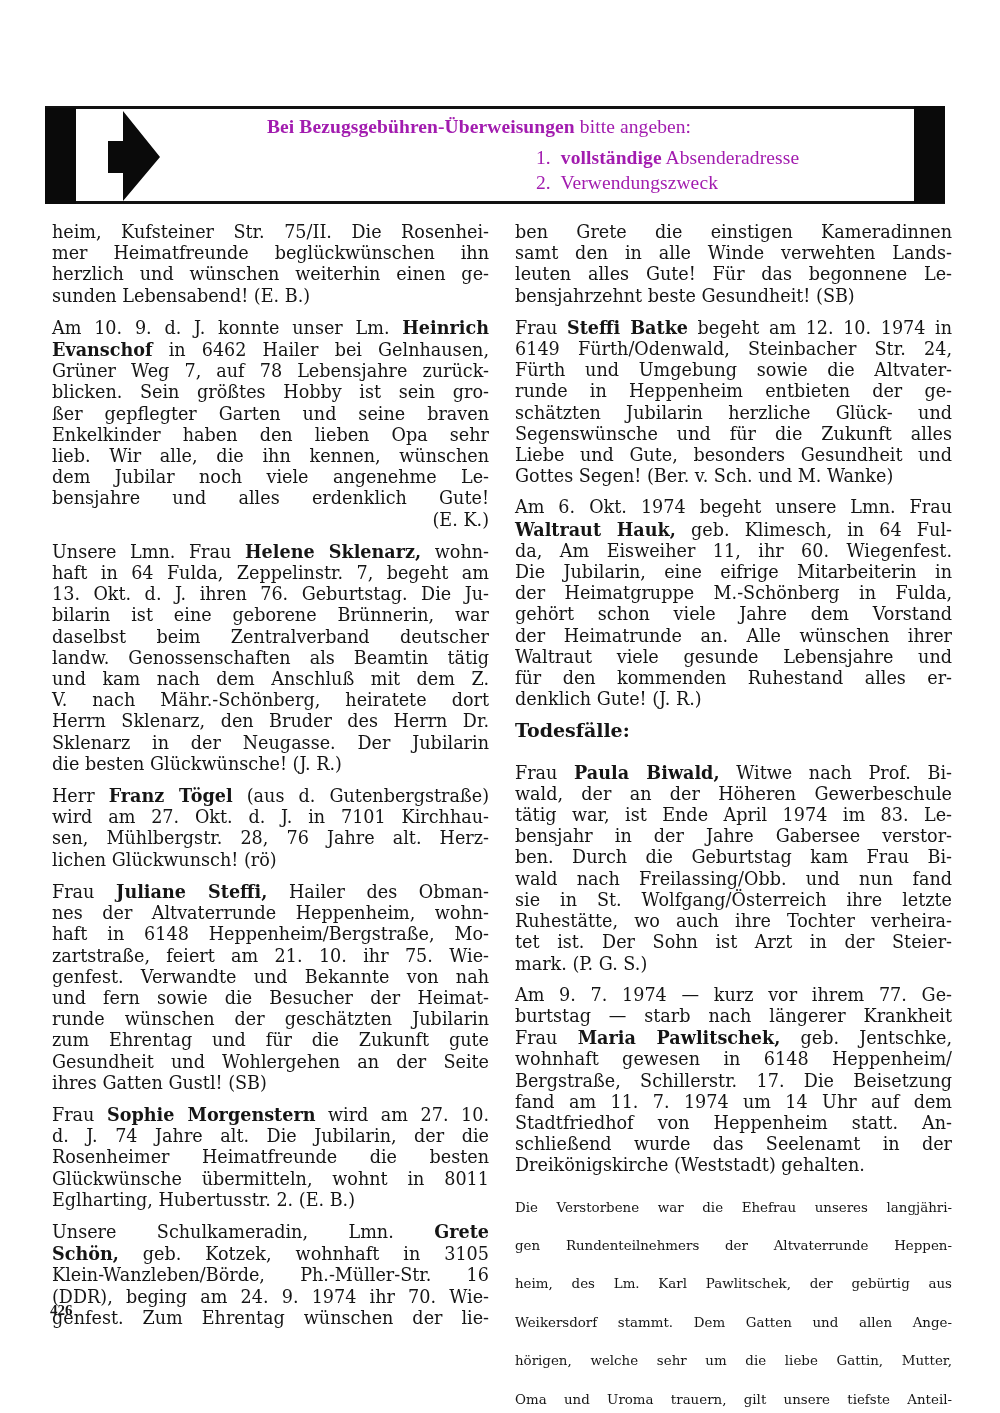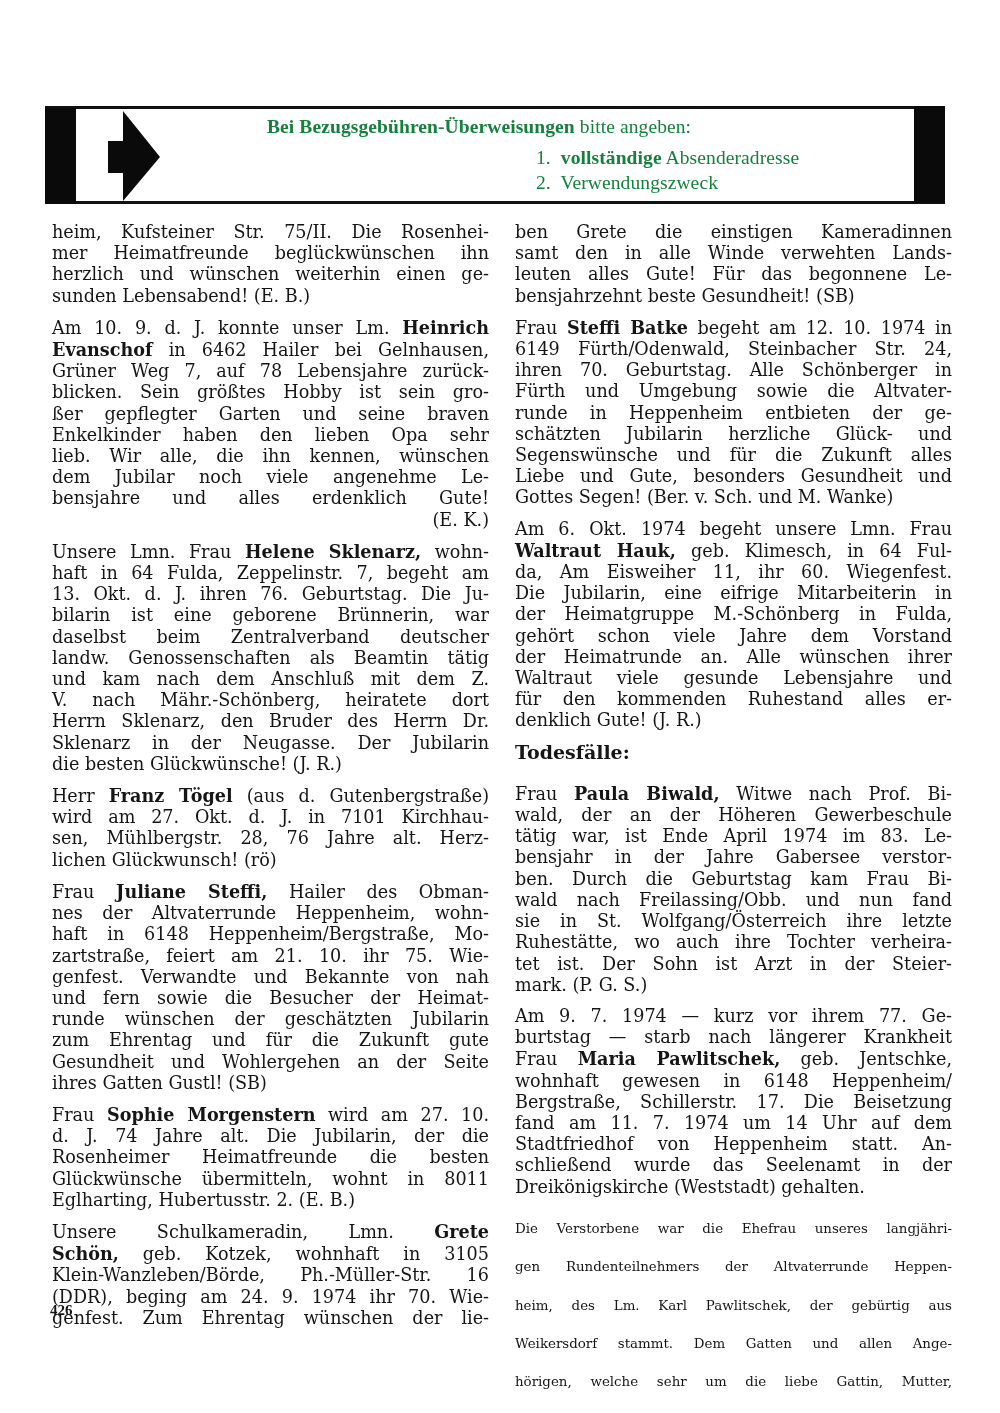--- a/index.html
+++ b/index.html
@@ -3,21 +3,21 @@
 <meta charset="utf-8">
 <style>
   html, body { margin: 0; padding: 0; background: #ffffff; }
   body { width: 1000px; height: 1413px; position: relative; overflow: hidden; color: #151515;
          font-family: "DejaVu Serif", "Liberation Serif", serif; }
   .notice { position: absolute; left: 45px; top: 106px; width: 900px; height: 98px;
             border-top: 3px solid #111; border-bottom: 3px solid #111; box-sizing: border-box; }
   .bar-left { position: absolute; left: 0; top: -1px; width: 31px; height: 96px; background: #0a0a0a; }
   .bar-right { position: absolute; right: 0; top: -3px; width: 31px; height: 97px; background: #0a0a0a; }
   .arrow { position: absolute; left: 63px; top: 2px; width: 52px; height: 90px; }
-  .notice-text { position: absolute; font-family: "Liberation Serif", serif; font-size: 19.5px; color: #15803d;
+  .notice-text { position: absolute; font-family: "Liberation Serif", serif; font-size: 19.5px; color: #a21caf;
                  white-space: nowrap; letter-spacing: 0.1px; }
   .notice-title { left: 222px; top: 7px; }
   .notice-item1 { left: 491px; top: 38px; }
   .notice-item2 { left: 491px; top: 63px; }
   .b { font-weight: bold; }
   .col { position: absolute; top: 222px; width: 437px; font-size: 17.6px; line-height: 21.2px; }
   .col-left { left: 52px; }
   .col-right { left: 515px; }
   .para { margin: 0 0 10px 0; text-align: justify; hyphens: manual; }
   .para .line { display: block; text-align: justify; text-align-last: justify; white-space: nowrap; }
@@ -112,21 +112,20 @@
 <div class="col col-right" id="col-right">
     <div class="para">
       <span class="line"><span>ben Grete die einstigen Kameradinnen</span></span>
       <span class="line"><span>samt den in alle Winde verwehten Lands-</span></span>
       <span class="line"><span>leuten alles Gute! Für das begonnene Le-</span></span>
       <span class="line last"><span>bensjahrzehnt beste Gesundheit! (SB)</span></span>
     </div>
     <div class="para">
       <span class="line"><span>Frau </span><span class="b">Steffi Batke</span><span> begeht am 12. 10. 1974 in</span></span>
       <span class="line"><span>6149 Fürth/Odenwald, Steinbacher Str. 24,</span></span>
-      <span class="line"><span>ihren 70. Geburtstag. Alle Schönberger in</span></span>
       <span class="line"><span>Fürth und Umgebung sowie die Altvater-</span></span>
       <span class="line"><span>runde in Heppenheim entbieten der ge-</span></span>
       <span class="line"><span>schätzten Jubilarin herzliche Glück- und</span></span>
       <span class="line"><span>Segenswünsche und für die Zukunft alles</span></span>
       <span class="line"><span>Liebe und Gute, besonders Gesundheit und</span></span>
       <span class="line last"><span>Gottes Segen! (Ber. v. Sch. und M. Wanke)</span></span>
     </div>
     <div class="para">
       <span class="line"><span>Am 6. Okt. 1974 begeht unsere Lmn. Frau</span></span>
       <span class="line"><span class="b">Waltraut Hauk,</span><span> geb. Klimesch, in 64 Ful-</span></span>

